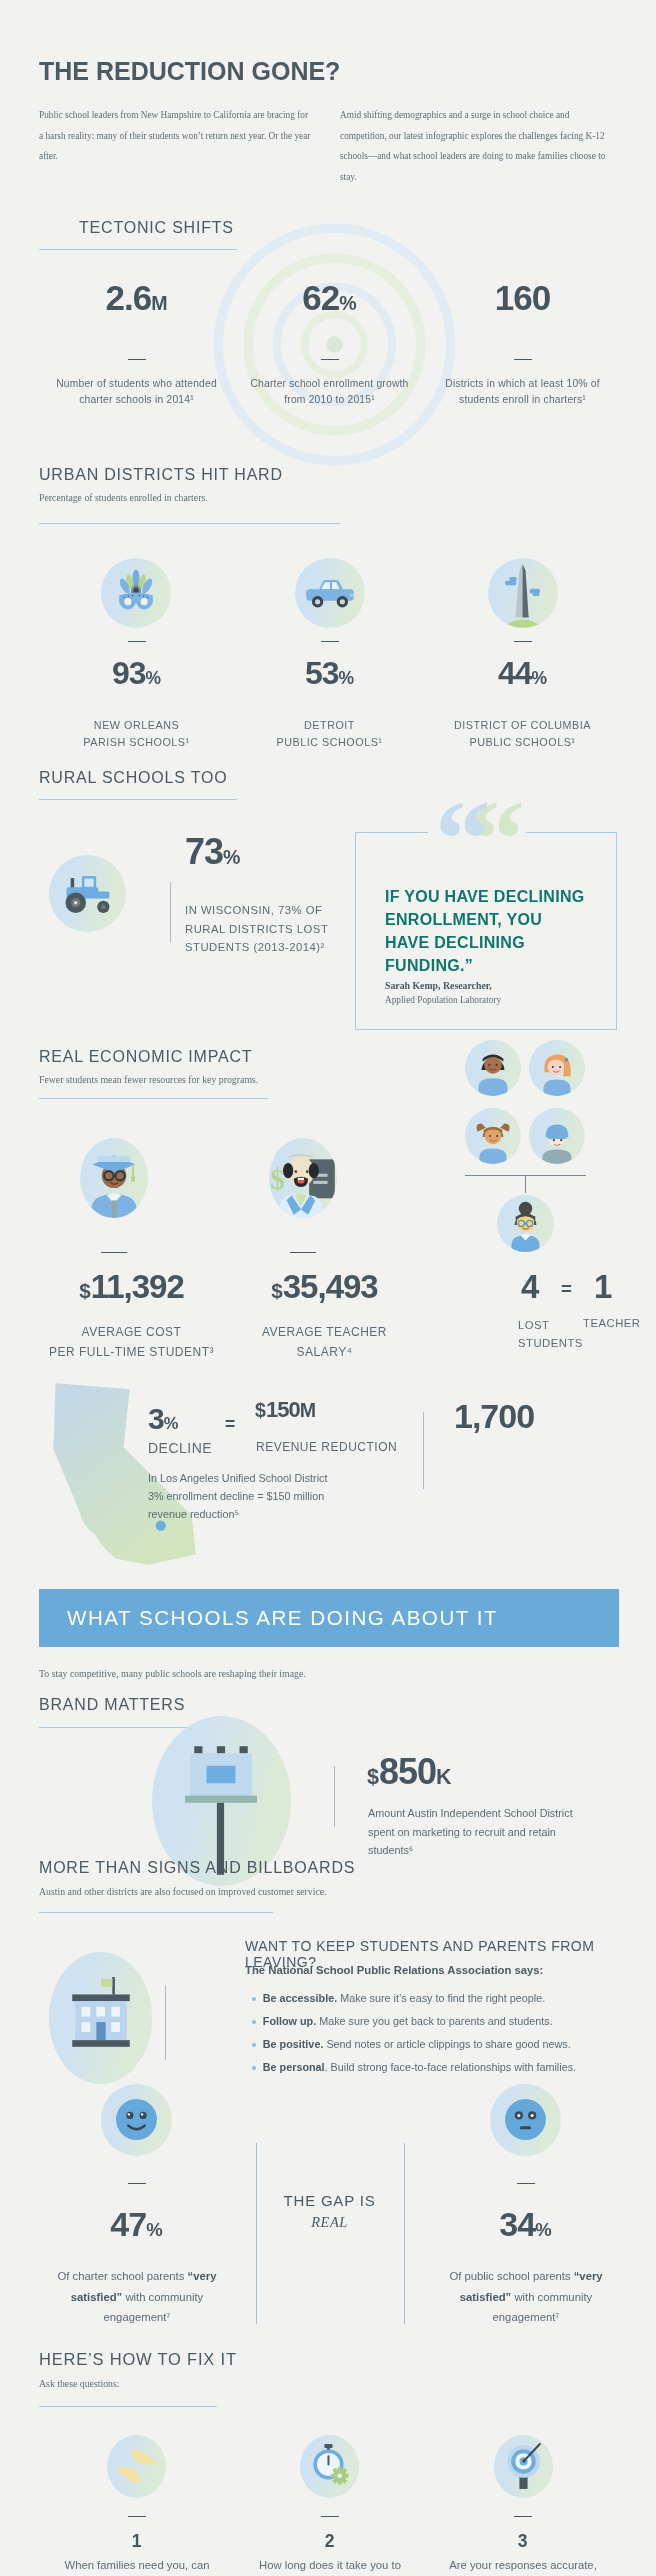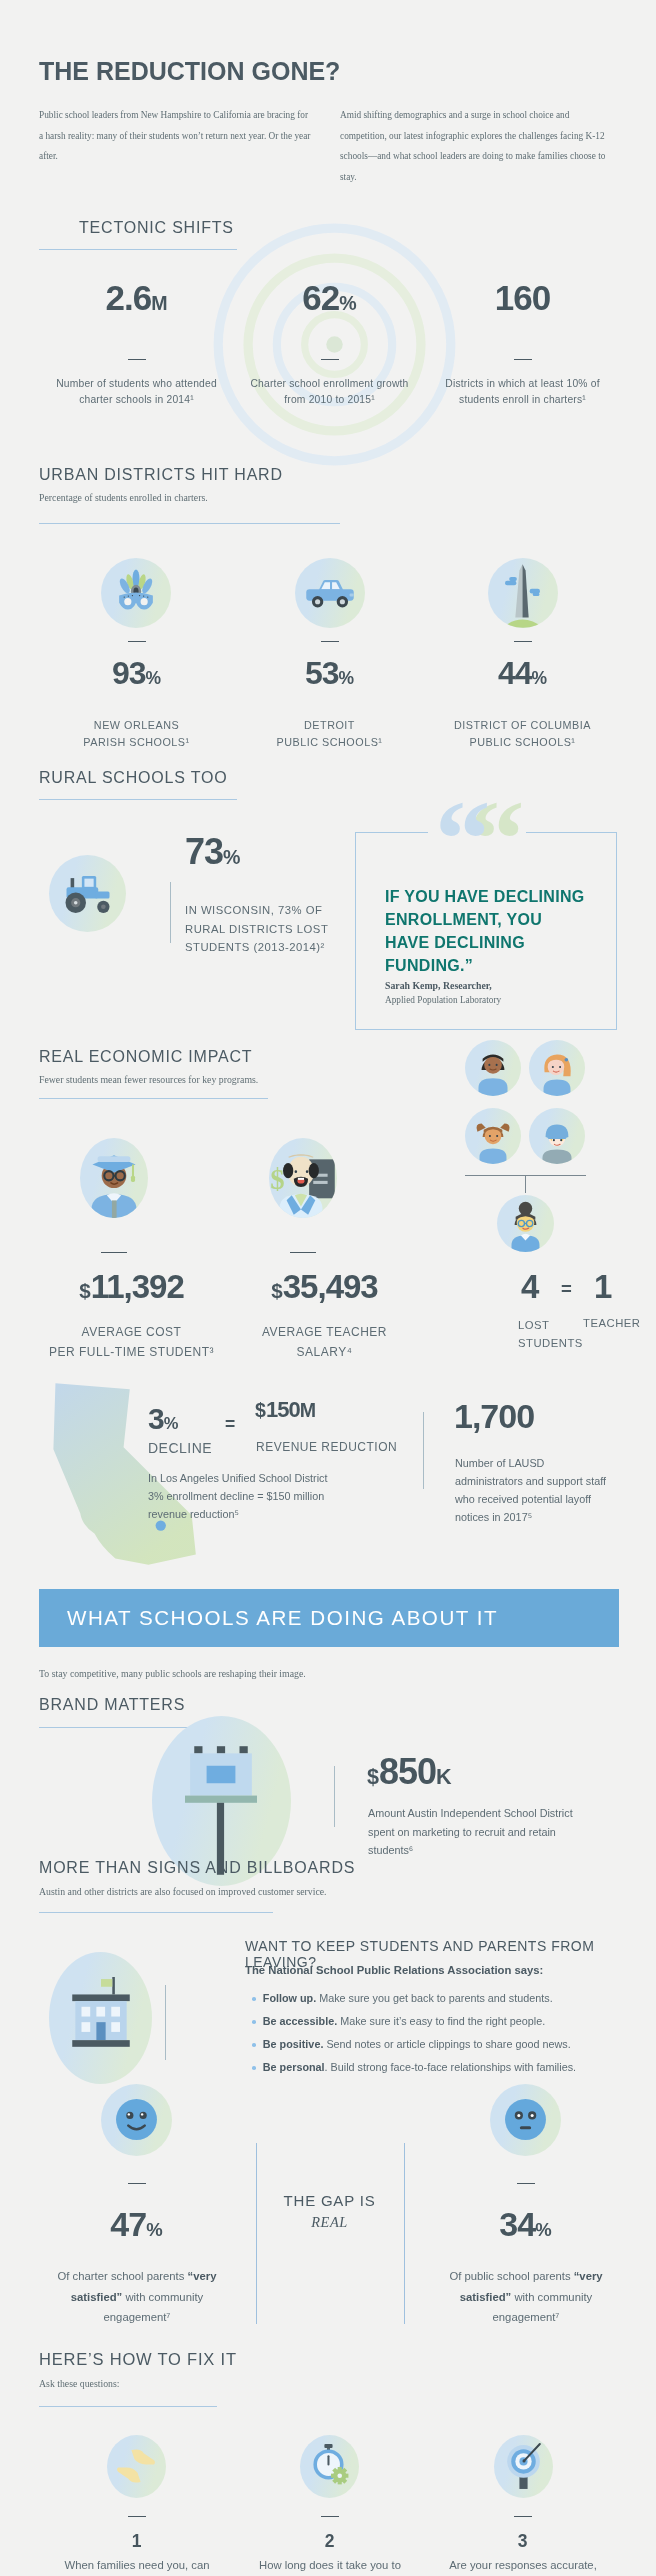--- a/index.html
+++ b/index.html
@@ -327,21 +327,20 @@
   <div class="abs cap" style="left:148px;top:1440px;font-size:14px;">DECLINE</div>
   <div class="abs num" style="left:225px;top:1414px;font-size:17.5px;letter-spacing:0;">=</div>
   <div class="abs" style="left:255px;top:1397px;">
     <span class="unit" style="font-size:19.6px;">$</span><span class="num" style="font-size:22px;">150</span><span class="unit" style="font-size:19.6px;">M</span>
   </div>
   <div class="abs cap" style="left:256px;top:1440px;font-size:12px;">REVENUE REDUCTION</div>
   <div class="abs small-txt" style="left:148px;top:1469px;width:198px;font-size:10.8px;line-height:18px;">In Los Angeles Unified School District 3% enrollment decline = $150 million revenue reduction⁵</div>
 
   <div class="abs vline" style="left:423px;top:1412px;height:77px;"></div>
   <div class="abs num" style="left:454px;top:1397px;font-size:34px;">1,700</div>
-  <div class="abs small-txt" style="left:455px;top:1454px;width:160px;font-size:10.8px;line-height:18px;">Number of LAUSD administrators and support staff who received potential layoff notices in 2017⁵</div>
 
   <div class="abs band" style="left:39px;top:1589px;width:580px;height:58px;">
     <div class="abs" style="left:28px;top:0;line-height:58px;font-size:20.6px;letter-spacing:1.5px;font-weight:400;">WHAT SCHOOLS ARE DOING ABOUT IT</div>
   </div>
   <div class="abs serif" style="left:39px;top:1668px;font-size:9.8px;">To stay competitive, many public schools are reshaping their image.</div>
 
   <div class="abs cond" style="left:39px;top:1696px;font-size:16px;">BRAND MATTERS</div>
   <div class="abs uline" style="left:39px;top:1727px;width:155px;"></div>
 
   <div class="abs ell" style="left:152px;top:1716px;width:139px;height:170px;overflow:hidden;border-radius:50%;">
@@ -379,22 +378,22 @@
       <rect x="49" y="88" width="18" height="35" fill="#5b8fc0"></rect>
       <rect x="2" y="123" width="112" height="13" fill="#4b5a62"></rect>
     </svg>
   </div>
   <div class="abs vline" style="left:165px;top:1985px;height:75px;"></div>
 
   <div class="abs cond" style="left:245px;top:1938px;font-size:14px;letter-spacing:0.5px;">WANT TO KEEP STUDENTS AND PARENTS FROM LEAVING?</div>
   <div class="abs" style="left:245px;top:1964px;font-size:11.3px;font-weight:700;color:#4b5a63;">The National School Public Relations Association says:</div>
 
   <div class="abs" style="left:252px;top:1987px;width:350px;font-size:10.8px;line-height:23px;">
+    <div><span class="bullet" style="margin-right:7.2px;vertical-align:1px;"></span><span class="tip-lead">Be accessible.</span><span class="tip-rest"> Make sure it’s easy to find the right people.</span></div>
     <div><span class="bullet" style="margin-right:7.2px;vertical-align:1px;"></span><span class="tip-lead">Follow up.</span><span class="tip-rest"> Make sure you get back to parents and students.</span></div>
-    <div><span class="bullet" style="margin-right:7.2px;vertical-align:1px;"></span><span class="tip-lead">Be accessible.</span><span class="tip-rest"> Make sure it’s easy to find the right people.</span></div>
     <div><span class="bullet" style="margin-right:7.2px;vertical-align:1px;"></span><span class="tip-lead">Be positive.</span><span class="tip-rest"> Send notes or article clippings to share good news.</span></div>
     <div><span class="bullet" style="margin-right:7.2px;vertical-align:1px;"></span><span class="tip-lead">Be personal</span><span class="tip-rest">. Build strong face-to-face relationships with families.</span></div>
   </div>
 
   <div class="abs ell" style="left:101px;top:2084px;width:71px;height:72px;">
     <svg class="abs" style="left:13px;top:13.4px;" width="45" height="45" viewBox="0 0 88 88">
       <circle cx="44" cy="44" r="40" fill="#64a8dc"></circle>
       <circle cx="31" cy="36" r="7" fill="#3b4850"></circle>
         <circle cx="29" cy="34" r="2.4" fill="#fff"></circle>
       <circle cx="57" cy="36" r="7" fill="#3b4850"></circle>

